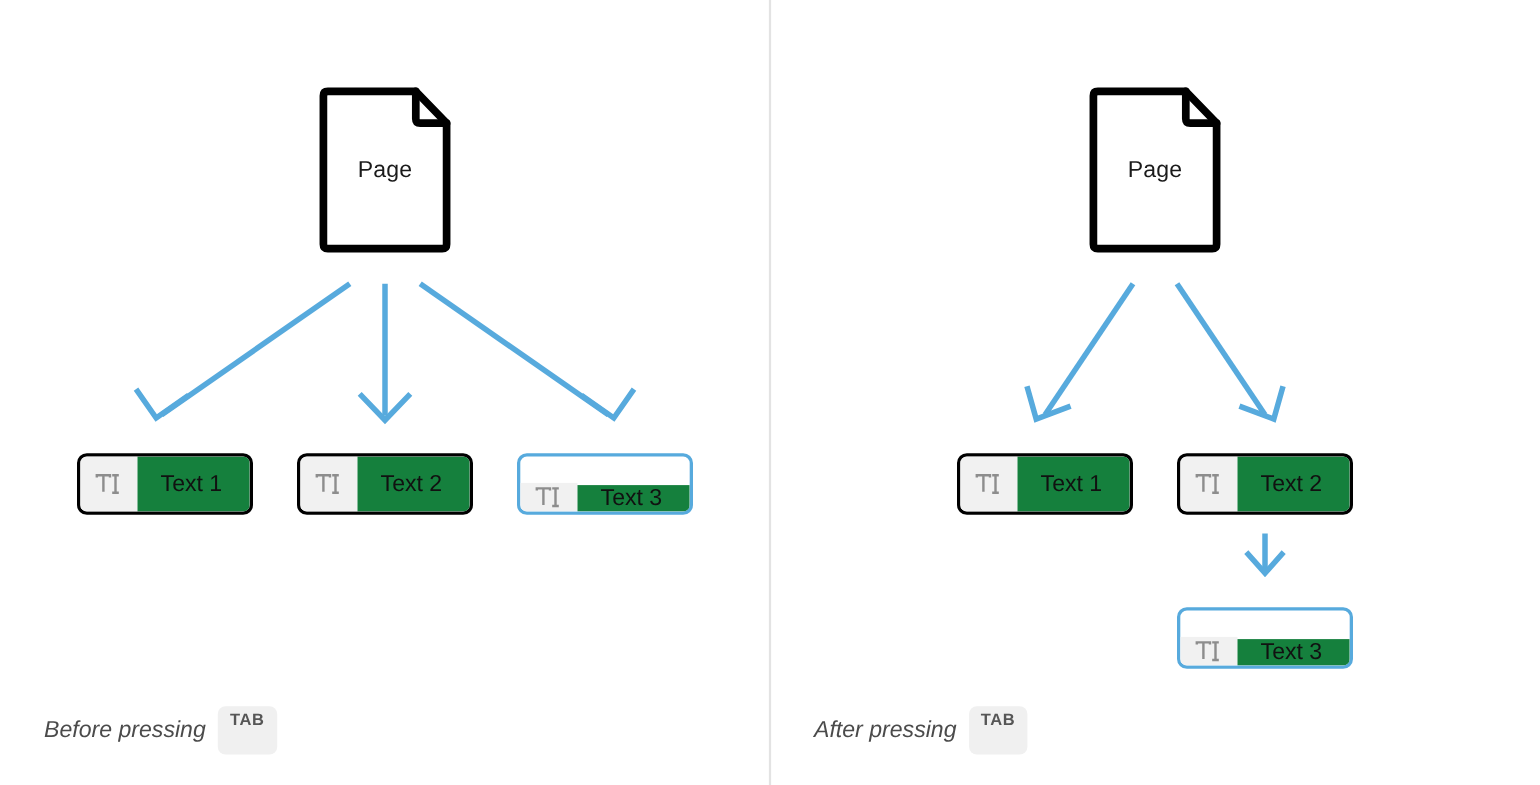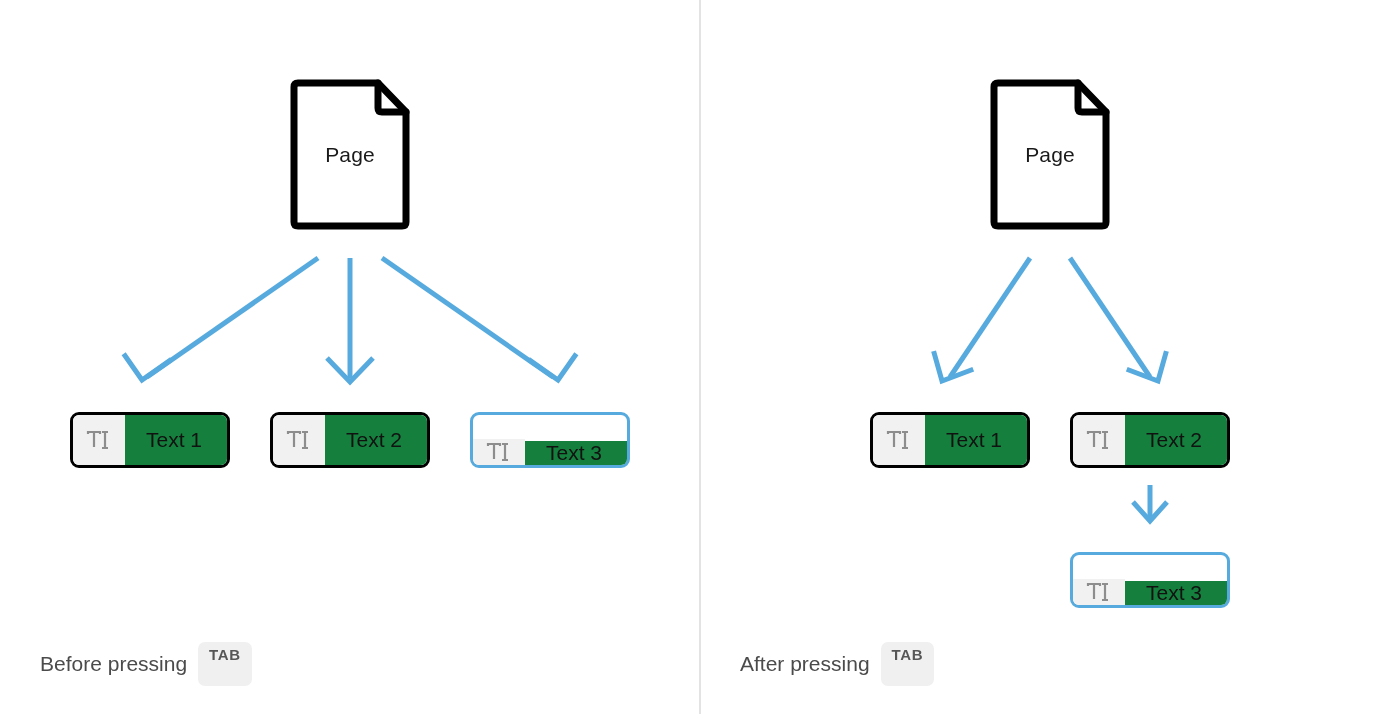--- a/index.html
+++ b/index.html
@@ -101,21 +101,21 @@
 
   
   .caption {
     position: absolute;
     display: flex;
     align-items: center;
     gap: 11px;
     font-size: 21px;
     color: #4b4b4b;
   }
-  .caption .cap-text { white-space: nowrap; }
+  .caption .cap-text { white-space: nowrap; font-style: italic; }
   .kbd {
     background: #f0f0f0;
     border-radius: 7px;
     padding: 5px 11px 24px 11px;
     font-size: 15px;
     font-weight: bold;
     letter-spacing: 0.6px;
     color: #565656;
     line-height: 1;
   }

